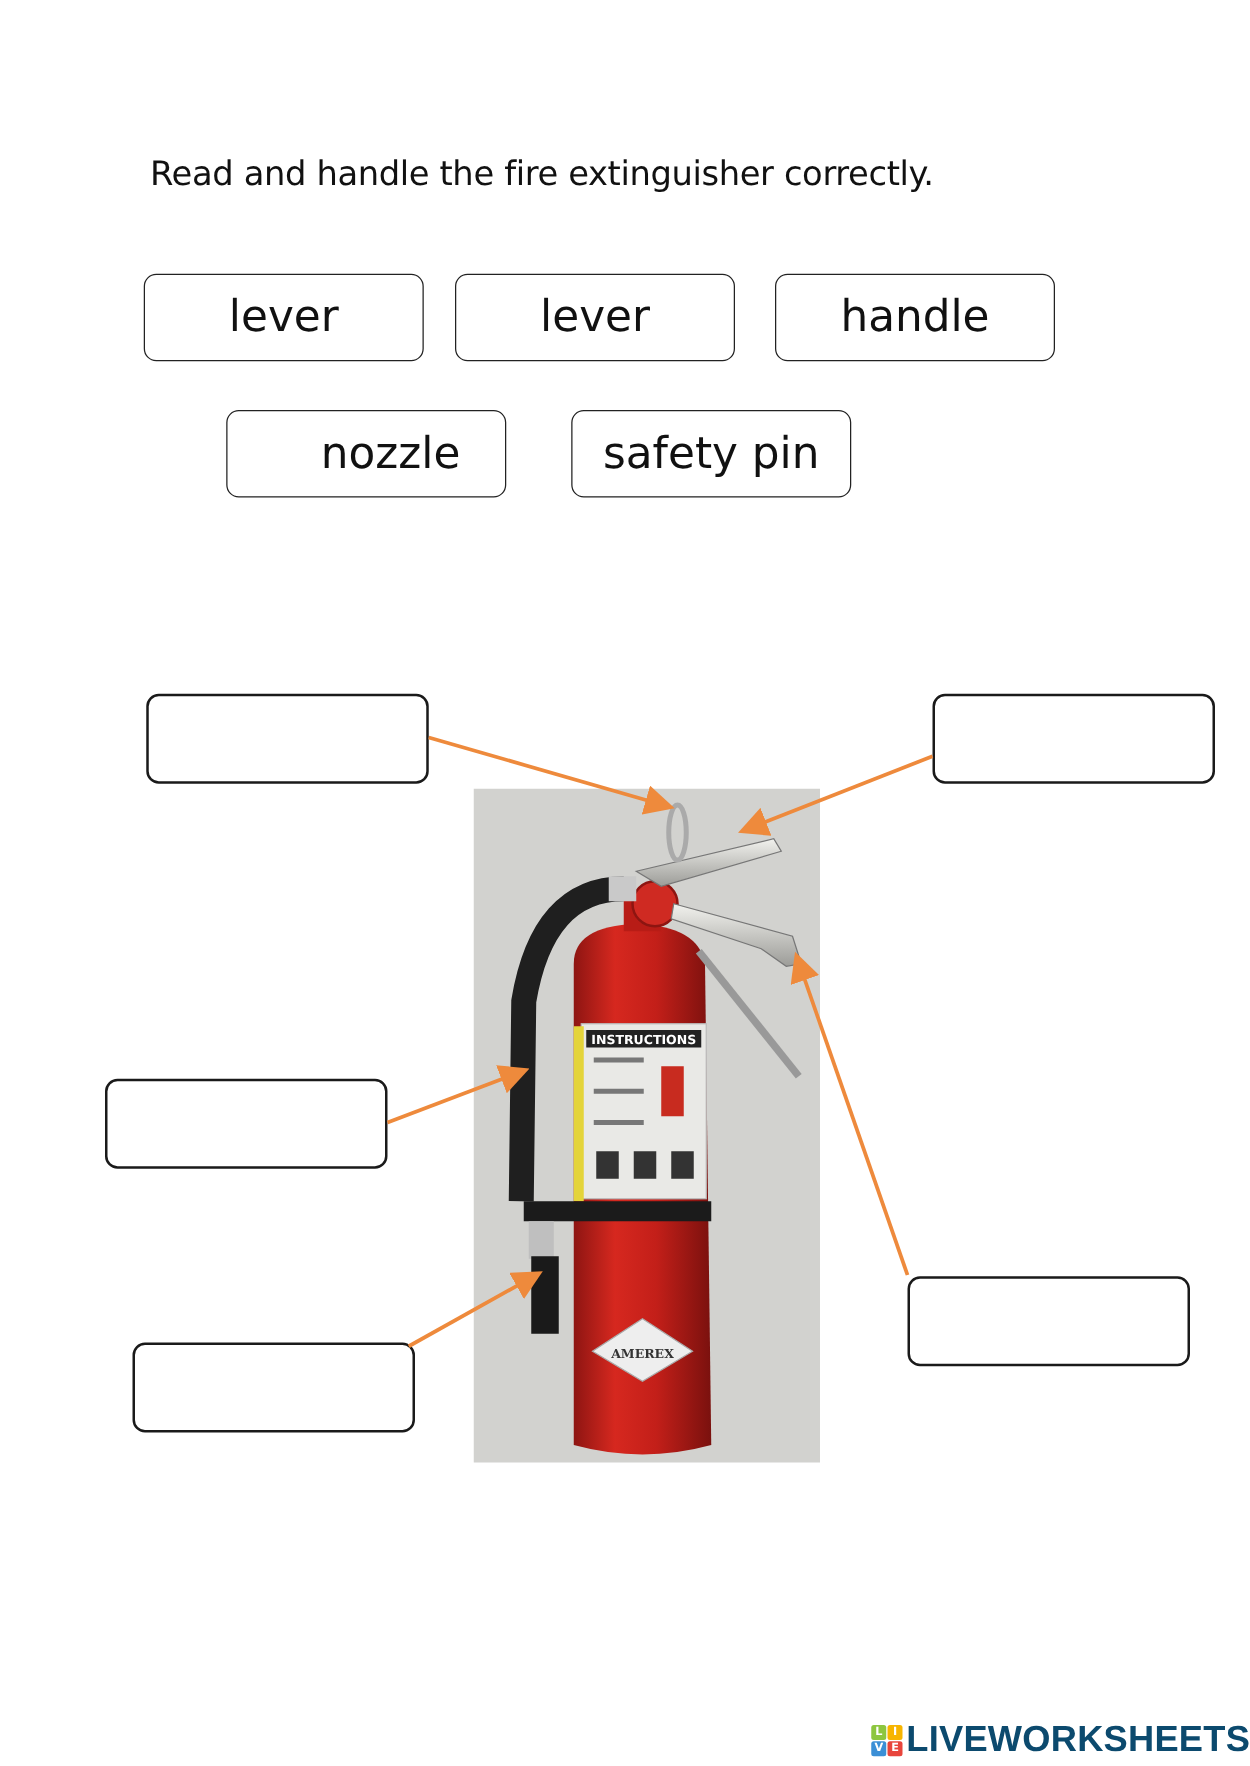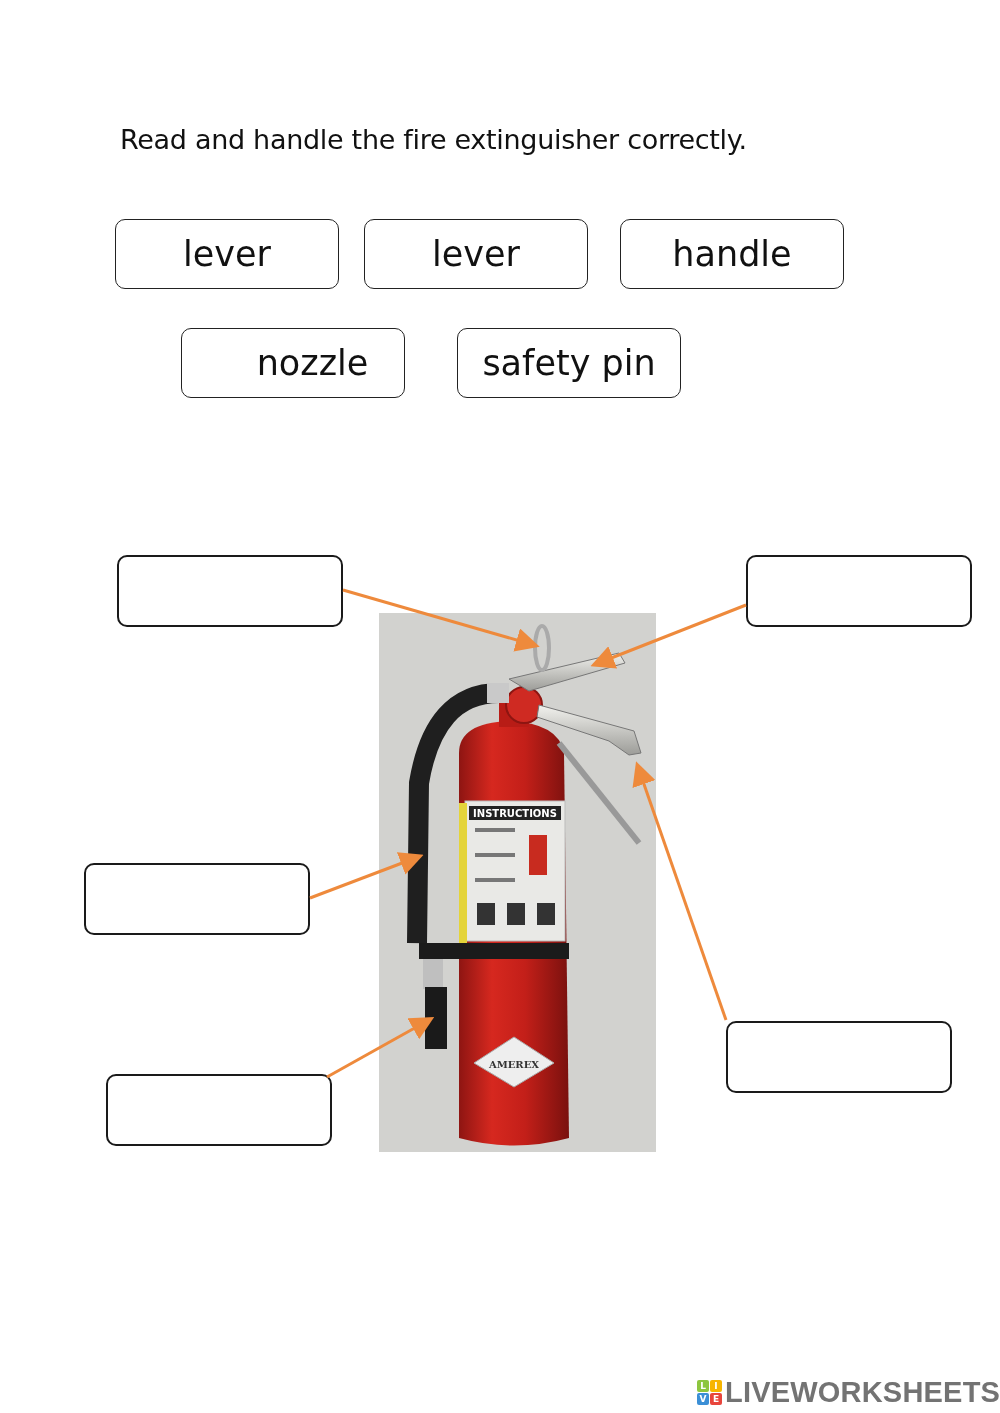--- a/index.html
+++ b/index.html
@@ -4,28 +4,28 @@
 <style>
   html, body { margin: 0; padding: 0; background: #ffffff; }
   body { width: 1000px; height: 1413px; position: relative; overflow: hidden;
          font-family: "DejaVu Sans", sans-serif; color: #111; }
   .instruction { position: absolute; left: 120px; top: 124px; font-size: 27px; letter-spacing: -0.3px; }
   .word-card { position: absolute; width: 224px; height: 70px; border: 1.6px solid #222; border-radius: 10px;
                box-sizing: border-box; display: flex; align-items: center; justify-content: center;
                font-size: 35px; background: #fff; cursor: grab; }
   .answer-box { position: absolute; width: 226px; height: 72px; border: 2px solid #1a1a1a; border-radius: 10px;
                 box-sizing: border-box; background: #fff; }
-  .photo { position: absolute; left: 379px; top: 613px; width: 277px; height: 539px; background: #d2d2cf; overflow: hidden; }
+  .photo { position: absolute; left: 379px; top: 631px; width: 277px; height: 539px; background: #d2d2cf; overflow: hidden; }
   .arrows { position: absolute; left: 0; top: 0; width: 1000px; height: 1413px; pointer-events: none; }
   .footer-logo { position: absolute; left: 697px; top: 1376px; display: flex; align-items: center; }
   .logo-tiles { display: grid; grid-template-columns: 12px 12px; grid-gap: 1px; margin-right: 3px; }
   .logo-tiles span { width: 12px; height: 12px; font-size: 9px; font-weight: bold; color: #fff;
                      display: flex; align-items: center; justify-content: center; border-radius: 2px;
                      font-family: "DejaVu Sans", sans-serif; }
-  .logo-text { font-family: "Liberation Sans", sans-serif; font-weight: bold; font-size: 29px; color: #737373; letter-spacing: 0.2px; }
+  .logo-text { font-family: "Liberation Sans", sans-serif; font-weight: bold; font-size: 29px; color: #0c4a6e; letter-spacing: 0.2px; }
 </style>
 </head>
 <body>
 
 <div class="instruction">Read and handle the fire extinguisher correctly.</div>
 
 <div class="word-card" style="left:115px; top:219px;">
   <span>lever</span>
 </div>
 <div class="word-card" style="left:364px; top:219px;">

